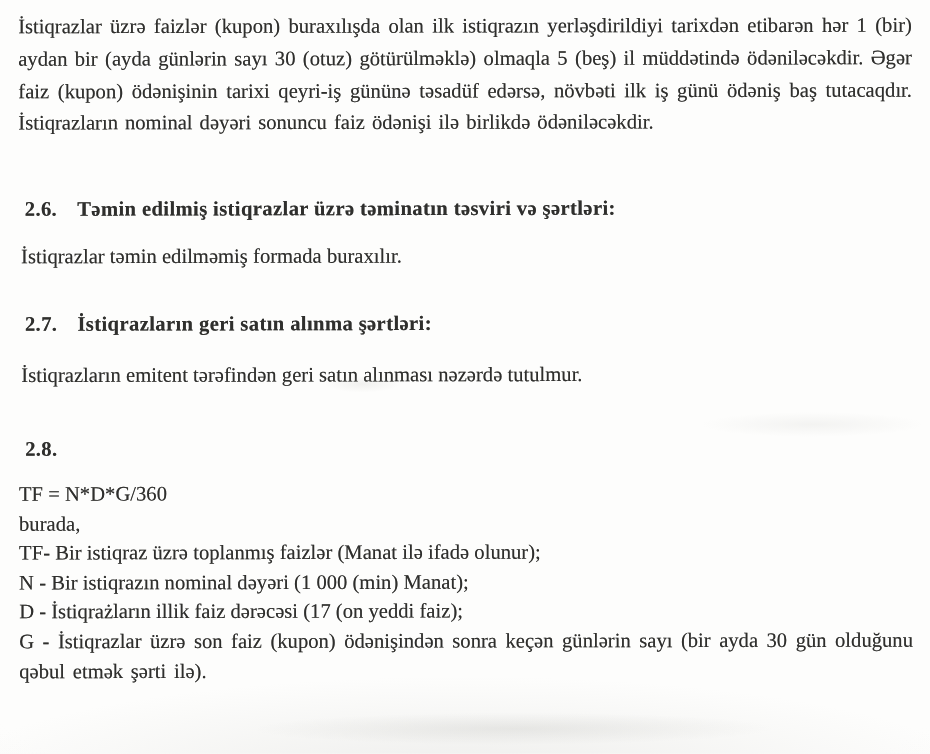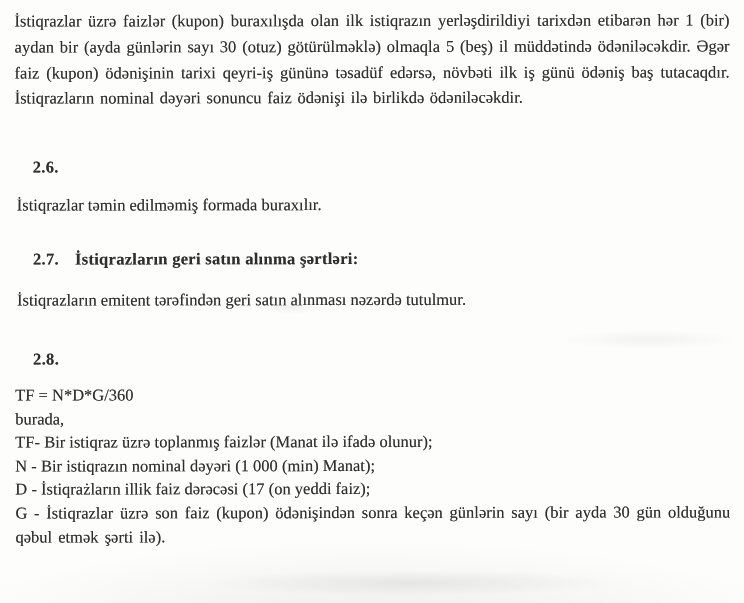--- a/index.html
+++ b/index.html
@@ -50,21 +50,21 @@
   .sec-head {
     display: flex;
     font-weight: bold;
     font-size: 16.5px;
     line-height: 22px;
     letter-spacing: 0.3px;
   }
   .sec-num {
     width: 42px;
     flex: 0 0 42px;
-    margin-left: 18px;
+    margin-left: 5px;
   }
   .sec-body {
     margin: 0;
     margin-top: 14px;
     font-size: 16.5px;
     line-height: 24px;
     padding-left: 2px;
   }
   .sec-26 .sec-body { margin-top: 15px; }
   .sec-27 .sec-body { margin-top: 18px; }
@@ -102,20 +102,21 @@
 </head>
 <body>
 
 <div class="page scan-text">
 
   <p class="body-par">İstiqrazlar üzrə faizlər (kupon) buraxılışda olan ilk istiqrazın yerləşdirildiyi tarixdən etibarən hər 1 (bir) aydan bir (ayda günlərin sayı 30 (otuz) götürülməklə) olmaqla 5 (beş) il müddətində ödəniləcəkdir. Əgər faiz (kupon) ödənişinin tarixi qeyri-iş gününə təsadüf edərsə, növbəti ilk iş günü ödəniş baş tutacaqdır. İstiqrazların nominal dəyəri sonuncu faiz ödənişi ilə birlikdə ödəniləcəkdir.</p>
 
   <div class="section sec-26">
     <div class="sec-head">
       <span class="sec-num">2.6.</span>
+      <span class="sec-title">Təmin edilmiş istiqrazlar üzrə təminatın təsviri və şərtləri:</span>
     </div>
     <p class="sec-body">İstiqrazlar təmin edilməmiş formada buraxılır.</p>
   </div>
 
   <div class="section sec-27">
     <div class="sec-head">
       <span class="sec-num">2.7.</span>
       <span class="sec-title">İstiqrazların geri satın alınma şərtləri:</span>
     </div>
     <p class="sec-body">İstiqrazların emitent tərəfindən geri satın alınması nəzərdə tutulmur.</p>

